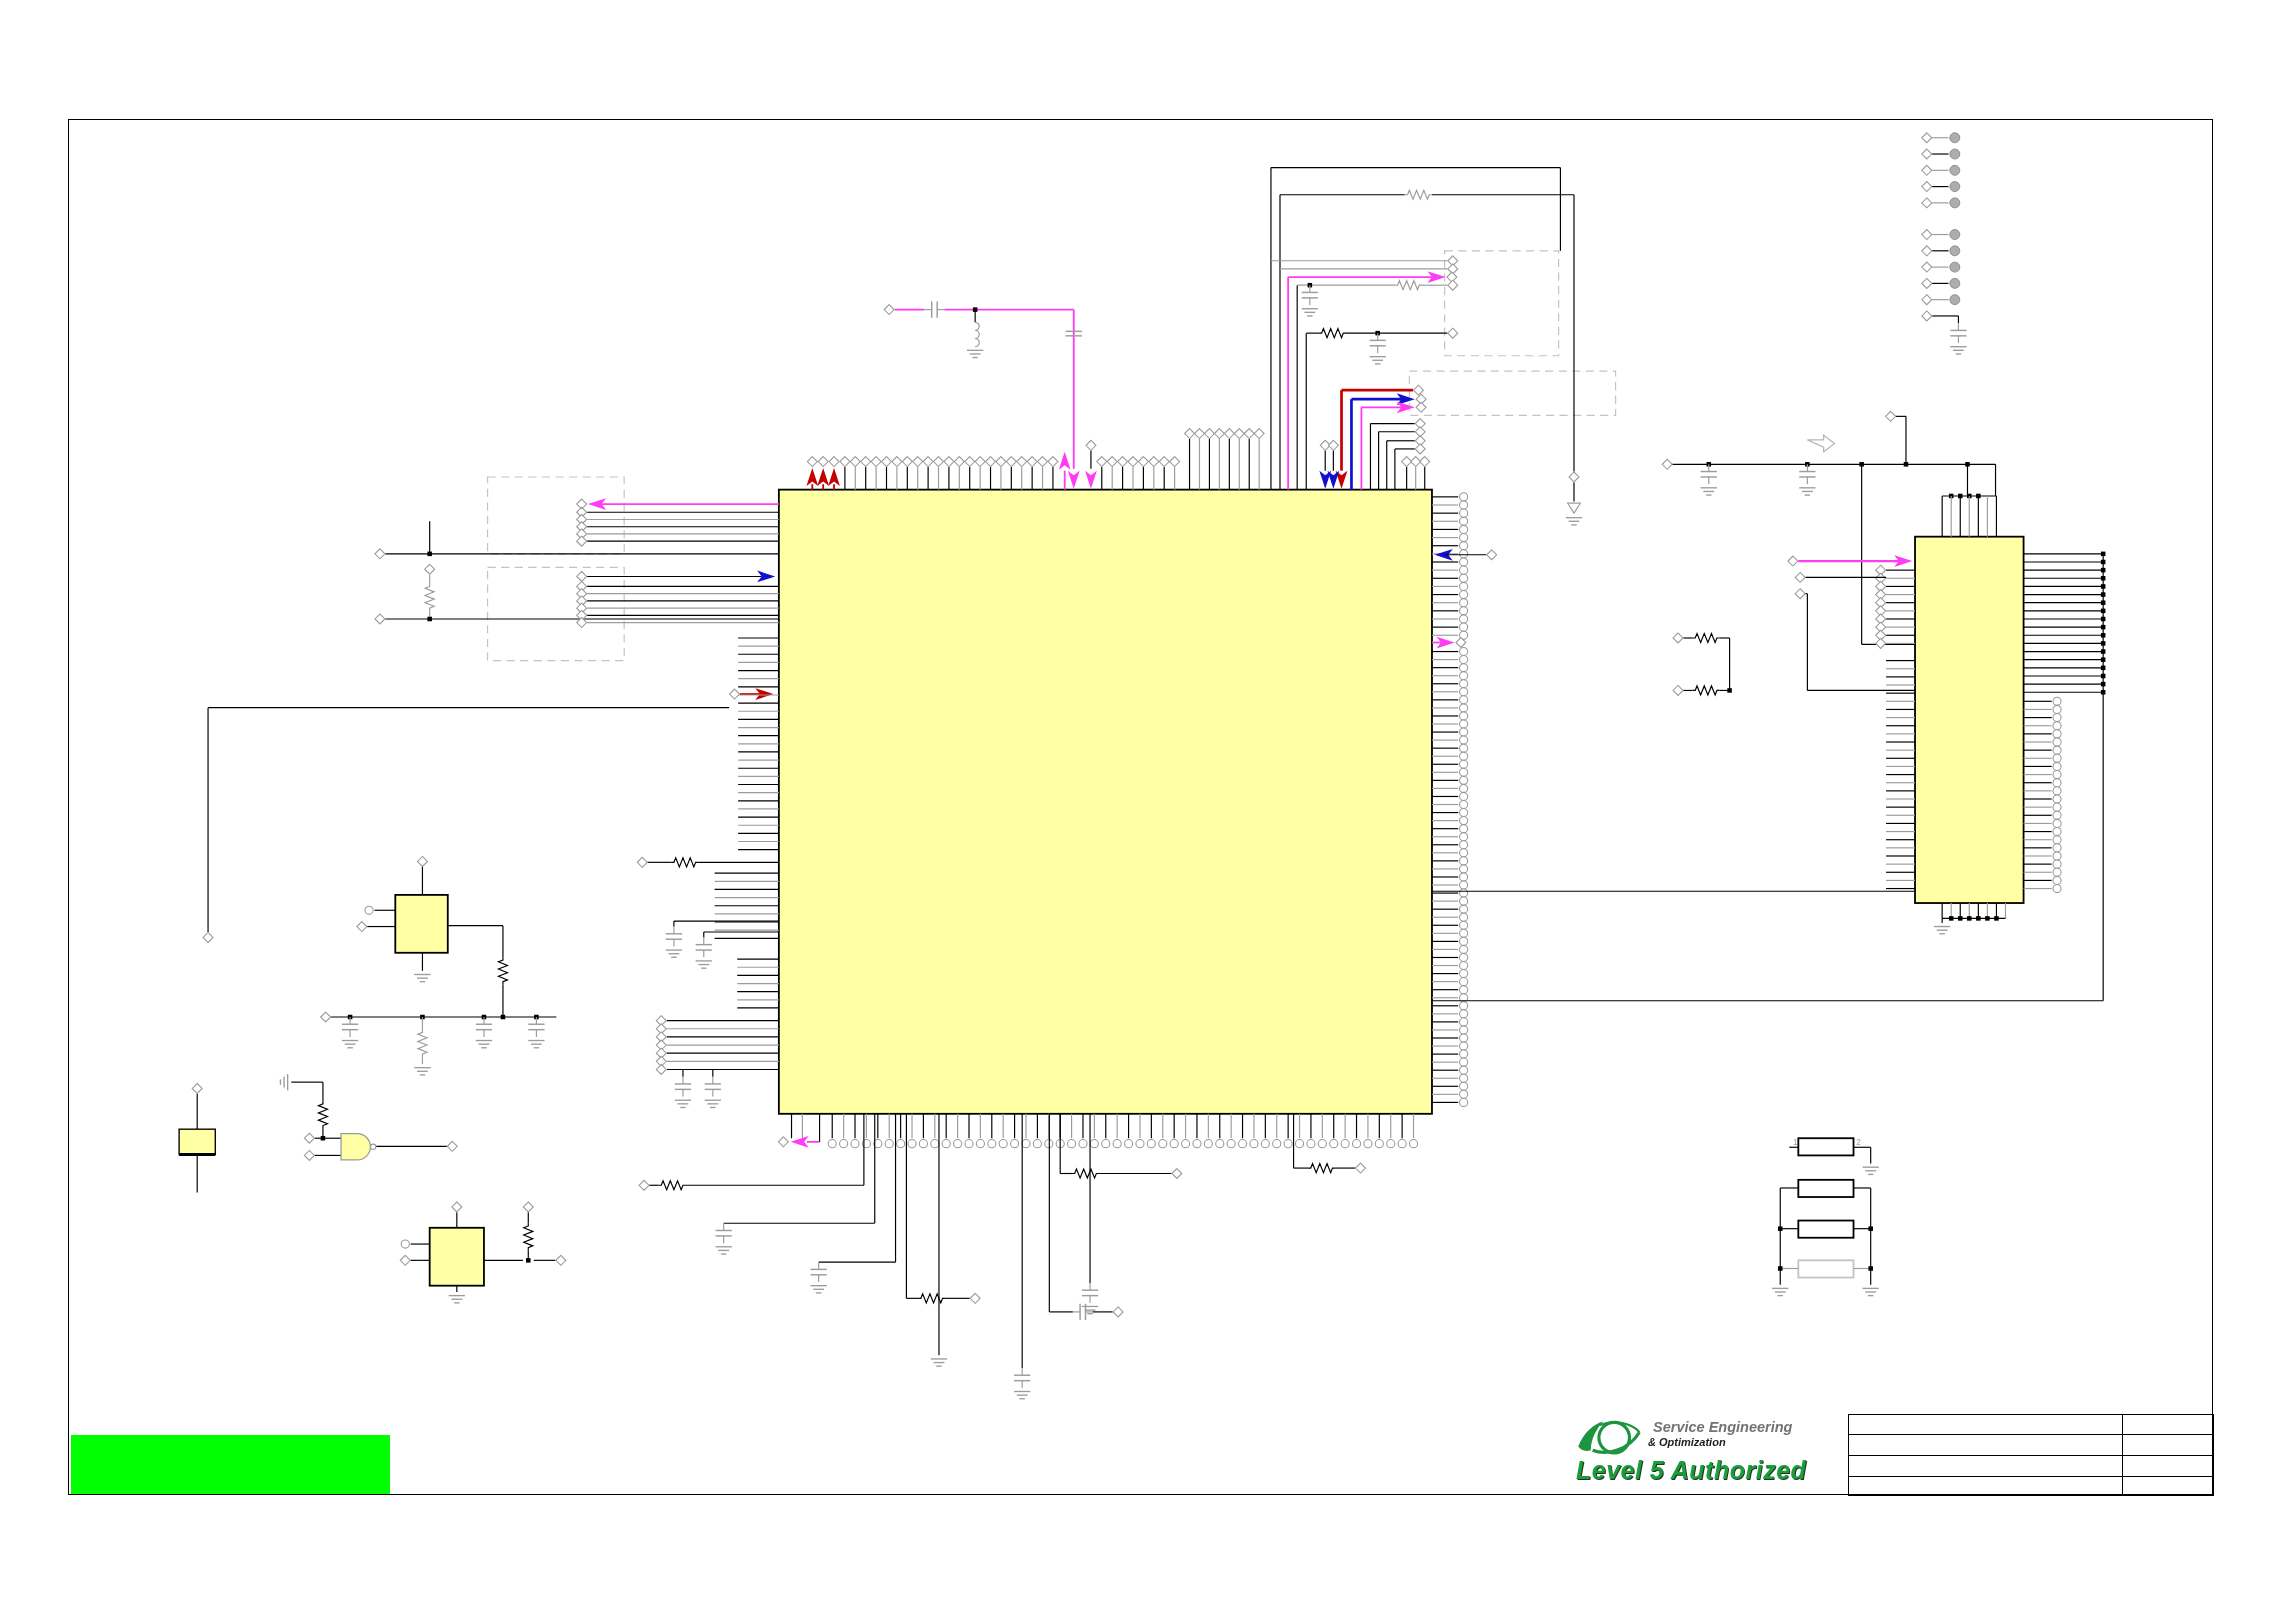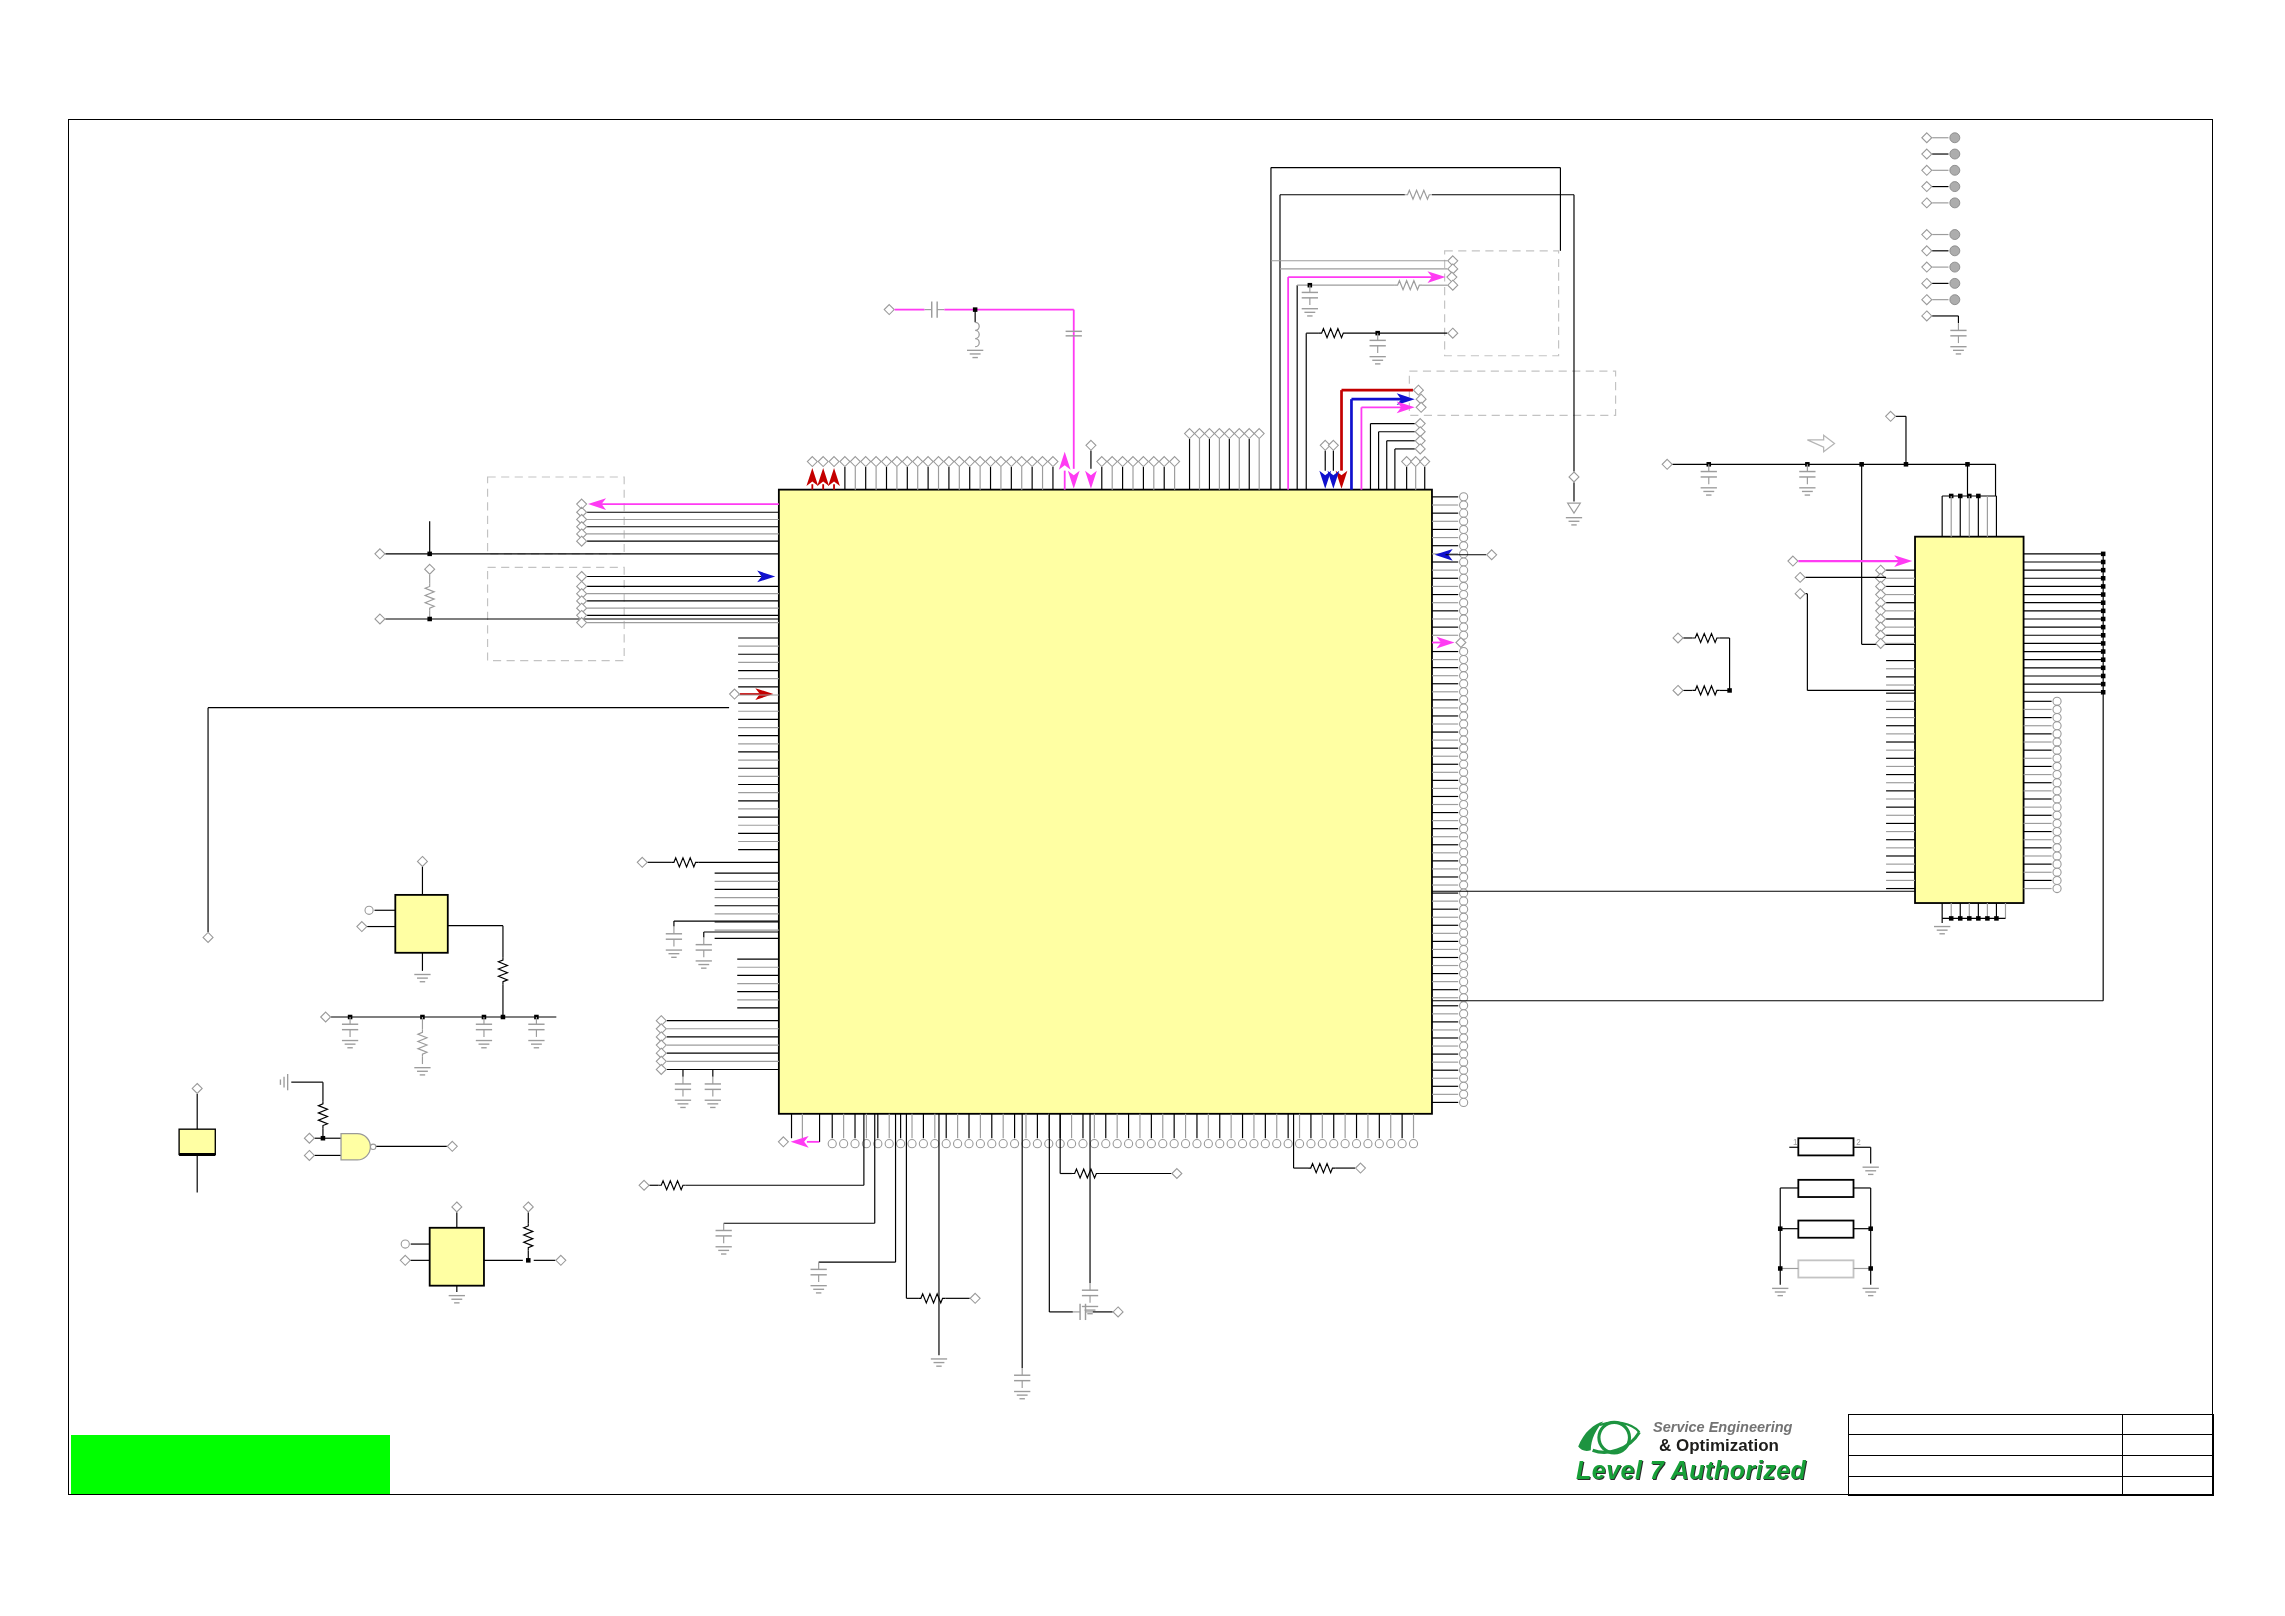--- a/index.html
+++ b/index.html
@@ -5,21 +5,21 @@
   html,body{margin:0;padding:0;background:#ffffff;}
   #stage{position:relative;width:2285px;height:1617px;background:#ffffff;overflow:hidden;
          font-family:"Liberation Sans", sans-serif;}
   #sheet-border{position:absolute;left:68px;top:119px;width:2145px;height:1376px;
                 border:1.8px solid #000;box-sizing:border-box;}
   #schem{position:absolute;left:0;top:0;}
   #green-marker{position:absolute;left:71px;top:1435px;width:319px;height:59px;}
   
   #logo{position:absolute;left:1576px;top:1416px;width:299px;height:83px;}
   #logo .l1{position:absolute;left:77px;top:2.7px;font-size:14.5px;font-weight:bold;font-style:italic;color:#737373;white-space:nowrap;}
-  #logo .l2{position:absolute;left:83px;top:20px;font-size:17px;font-weight:bold;color:#1d1d1b;white-space:nowrap;}
+  #logo .l2{position:absolute;left:72px;top:20px;font-size:11px;font-weight:bold;font-style:italic;color:#1d1d1b;white-space:nowrap;}
   #logo .l3{position:absolute;left:0px;top:40px;font-size:25px;font-weight:bold;font-style:italic;
             color:#17a038;text-shadow:0.9px 0.9px 0 #2b2b2b;white-space:nowrap;letter-spacing:0.5px;}
   #logo .globe{position:absolute;left:0px;top:0px;}
   
   #title-block{position:absolute;left:1848px;top:1414px;width:366px;height:82px;
                border:1.8px solid #000;box-sizing:border-box;}
   #title-block .row{position:absolute;left:0;width:100%;height:0;border-top:1.4px solid #000;}
   #title-block .vdiv{position:absolute;top:0;bottom:0;left:273px;width:0;border-left:1.8px solid #000;}
 </style>
 </head>
@@ -1242,21 +1242,21 @@
 
   <div id="logo">
     <svg class="globe" width="71" height="45" viewBox="0 0 78 50">
       <path d="M2,34 C8,18 20,8 30,6 C22,14 16,26 16,38 C10,40 5,38 2,34 Z" fill="#1d9440" stroke="none"></path>
       <circle cx="42" cy="24" r="17" fill="none" stroke="#1d9440" stroke-width="3.5"></circle>
       <path d="M18,38 C34,44 58,38 70,18" fill="none" stroke="#1d9440" stroke-width="3.5"></path>
       <path d="M26,10 C42,4 62,8 70,18" fill="none" stroke="#1d9440" stroke-width="2.5"></path>
     </svg>
     <div class="l1">Service Engineering</div>
     <div class="l2">&amp; Optimization</div>
-    <div class="l3">Level 7 Authorized</div>
+    <div class="l3">Level 5 Authorized</div>
   </div>
 
   <div id="title-block">
     <div class="row" style="top:19px"></div>
     <div class="row" style="top:40px"></div>
     <div class="row" style="top:61px"></div>
     <div class="vdiv"></div>
   </div>
 </div>
 

